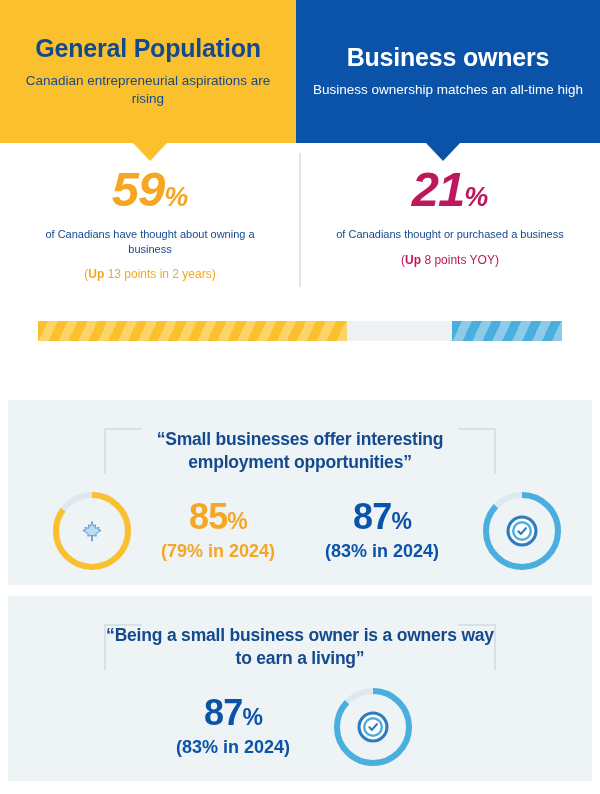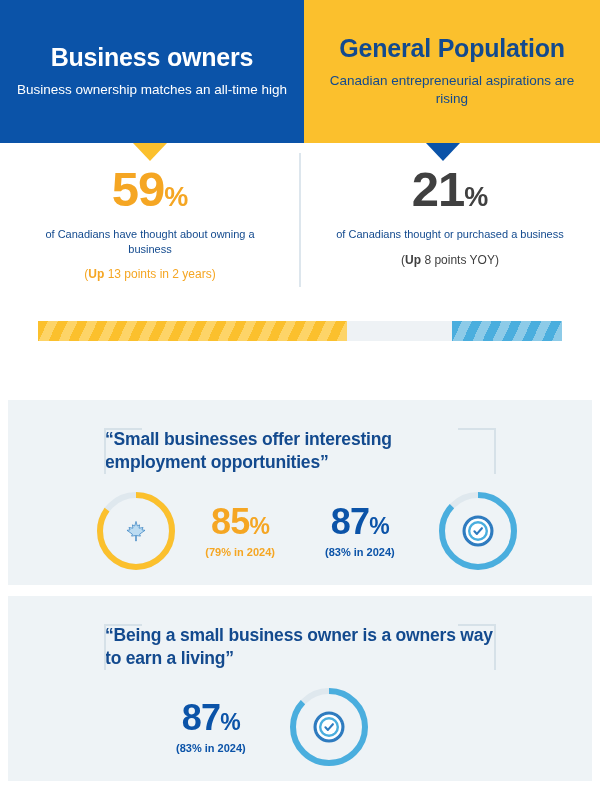--- a/index.html
+++ b/index.html
@@ -39,28 +39,28 @@
 
   
   .stats { position:relative; height:217px; }
   .stat-divider {
     position:absolute; left:299px; top:10px; width:2px; height:134px;
     background:#dde6ed;
   }
   .stat-cols { display:flex; padding-top:22px; }
   .stat-col { width:300px; text-align:center; padding:0 26px; }
 
-  .stat-big { font-size:49px; font-weight:bold; line-height:1; letter-spacing:-1px; }
+  .stat-big { font-size:49px; font-weight:bold; line-height:1; letter-spacing:-1px;font-style:italic; }
   .stat-big .pct { font-size:27px; font-weight:bold; letter-spacing:0; }
   .stat-desc { font-size:11px; line-height:1.33; margin-top:13px; color:#134a8e; }
   .stat-note { font-size:12px; margin-top:11px; }
   .stat-note b { font-weight:bold; }
 
   .col-yellow .stat-big, .col-yellow .stat-note { color:#f5a623; }
-  .col-blue   .stat-big, .col-blue   .stat-note { color:#404040; }
+  .col-blue   .stat-big, .col-blue   .stat-note { color:#be185d; }
 
   
   .bar { position:absolute; left:38px; top:321px; width:524px; height:20px; }
   .bar-track { position:absolute; inset:0; background:#eef2f5; }
   .bar-seg { position:absolute; top:0; height:20px; }
   .bar-yellow {
     left:0; width:310px;
     background:repeating-linear-gradient(115deg,#fbc02d 0 9px,#fdd468 9px 18px);
   }
   .bar-blue {
@@ -72,62 +72,62 @@
   .card {
     position:absolute; left:8px; width:584px; height:185px;
     background:#eef3f6;
   }
   .card-1 { top:400px; }
   .card-2 { top:596px; }
 
   .card-head { position:relative; padding-top:28px; }
   .quote {
     width:390px; margin:0 auto;
-    font-size:17.5px; font-weight:bold;
+    text-align:center; font-size:17.5px; font-weight:bold;
     line-height:1.3; color:#134a8e; letter-spacing:-0.2px;
   }
   .bracket { position:absolute; width:38px; height:46px; top:28px; }
   .bracket-l { left:96px; border-top:2px solid #d6e1e8; border-left:2px solid #d6e1e8; }
   .bracket-r { right:96px; border-top:2px solid #d6e1e8; border-right:2px solid #d6e1e8; }
 
   .card-body {
     display:flex; align-items:center; justify-content:center;
     margin-top:14px; gap:6px;
   }
   .side { display:flex; align-items:center; }
   .side-left  { justify-content:flex-end; width:292px; padding-right:22px; }
   .side-right { justify-content:flex-start; width:292px; padding-left:22px; }
 
   .donut { position:relative; width:86px; height:86px; flex:none; }
   .donut svg { display:block; }
 
   .figure { text-align:center; }
   .fig-big { font-size:36px; font-weight:bold; line-height:1; letter-spacing:-0.8px; }
   .fig-big .pct { font-size:23px; }
-  .fig-note { font-size:11px; font-weight:bold; margin-top:6px; }
+  .fig-note { font-size:18px; font-weight:bold; margin-top:6px; }
   .fig-yellow .fig-big, .fig-yellow .fig-note { color:#f5a623; }
   .fig-blue   .fig-big, .fig-blue   .fig-note { color:#0b53a8; }
 
   .gap-left  { margin-left:26px; }
   .gap-right { margin-right:40px; }
 </style>
 </head>
 <body>
 
 <div class="banners">
+  <div class="banner banner-yellow">
+    <div class="banner-inner">
+      <div class="banner-title">General Population</div>
+      <div class="banner-sub">Canadian entrepreneurial aspirations are rising</div>
+    </div>
+  </div>
   <div class="banner banner-blue">
     <div class="banner-inner">
       <div class="banner-title">Business owners</div>
       <div class="banner-sub">Business ownership matches an all-time high</div>
-    </div>
-  </div>
-  <div class="banner banner-yellow">
-    <div class="banner-inner">
-      <div class="banner-title">General Population</div>
-      <div class="banner-sub">Canadian entrepreneurial aspirations are rising</div>
     </div>
   </div>
 </div>
 <div class="arrow arrow-yellow"></div>
 <div class="arrow arrow-blue"></div>
 
 <div class="stats">
   <div class="stat-divider"></div>
   <div class="stat-cols">
 

